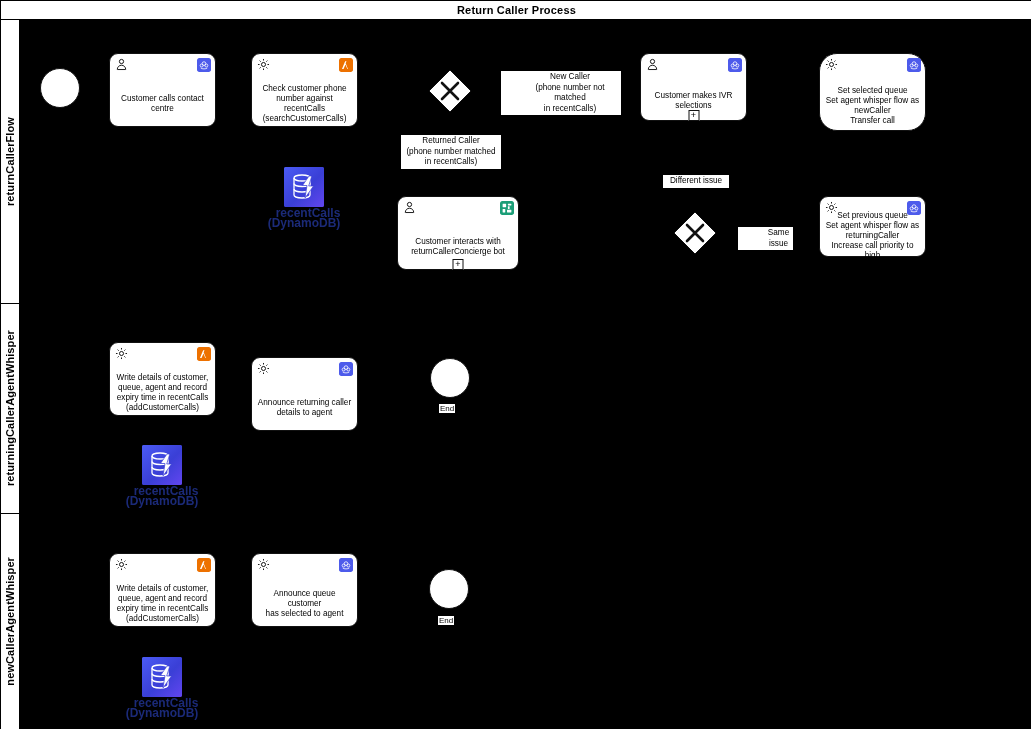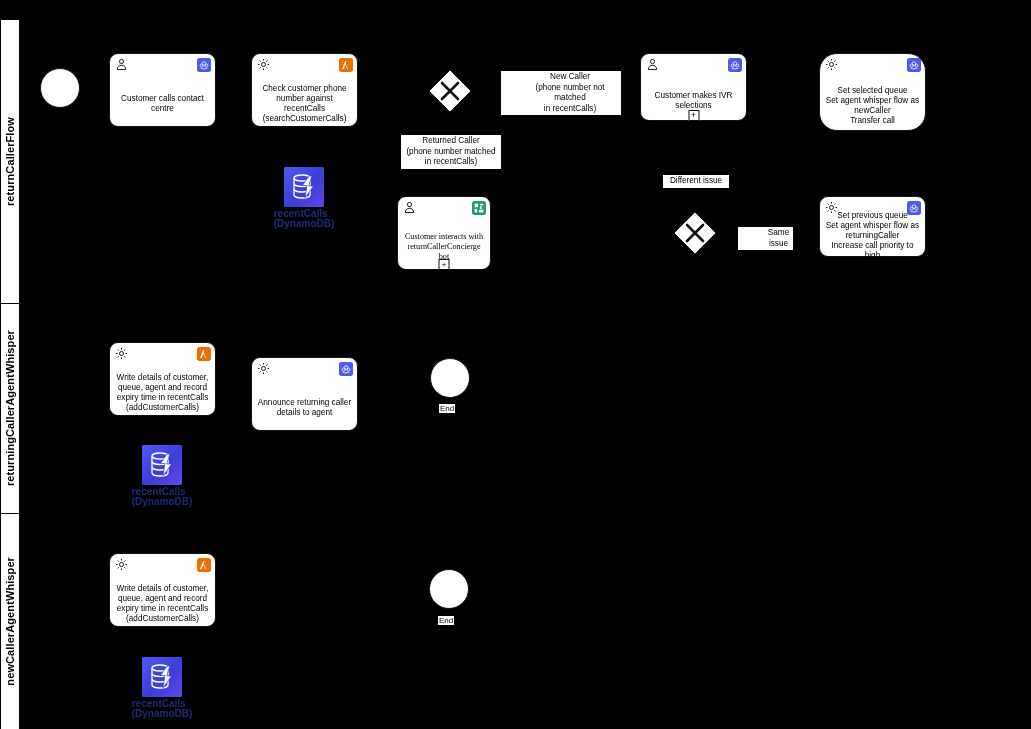--- a/index.html
+++ b/index.html
@@ -166,37 +166,40 @@
     width: 40px; height: 40px;
     border-radius: 2px;
     background: linear-gradient(140deg, #4b5bf5 0%, #3b3fd6 55%, #5b49e8 100%);
     display: block;
   }
   .datastore-label {
     position: absolute;
     top: 42px;
     left: 50%;
     transform: translateX(-50%);
-    font-size: 10px;
+    font-size: 12px;
     line-height: 9.5px;
     color: #1b2a78;
-    text-align: left;
+    text-align: right;
     white-space: pre-line;
     font-weight: bold;
   }
 
   svg { display: block; }
 </style>
 </head>
 <body>
 
 <div id="canvas">
 
   <div class="pool">
 
+    <div class="pool-header">
+      <span>Return Caller Process</span>
+    </div>
 
     <div class="lane-label" style="top:19px; height:283px;">
       <span>returnCallerFlow</span>
     </div>
     <div class="lane-label" style="top:303px; height:209px;">
       <span>returningCallerAgentWhisper</span>
     </div>
     <div class="lane-label" style="top:513px; height:215px;">
       <span>newCallerAgentWhisper</span>
     </div>
@@ -279,21 +282,21 @@
     </div>
 
     <div class="flow-label" style="left:500px; top:70px; width:120px;padding-left:20px;">New Caller
 (phone number not matched
 in recentCalls)</div>
 
     <div class="flow-label" style="left:400px; top:134px; width:100px;">Returned Caller
 (phone number matched
 in recentCalls)</div>
 
-    <div class="task" style="left:396px; top:195px; width:94px; height:74px;font-family:Liberation Serif, serif;">
+    <div class="task" style="left:396px; top:195px; width:122px; height:74px;">
       <span class="task-icon-left">
         <svg viewBox="0 0 16 16" width="13" height="13" fill="none" stroke="#000" stroke-width="1.1">
           <circle cx="8" cy="4.3" r="2.6"></circle>
           <path d="M2.8 14.2c0-3.1 2.3-5.3 5.2-5.3s5.2 2.2 5.2 5.3"></path>
           <path d="M3 14.2h10"></path>
         </svg>
       </span>
       <span class="task-icon-right">
         <svg viewBox="0 0 16 16" width="14" height="14">
           <rect width="16" height="16" rx="2" fill="#1B9E77"></rect>
@@ -475,20 +478,41 @@
           <rect width="16" height="16" rx="2" fill="#ED7100"></rect>
           <path d="M3.4 12.6L7 3.6h1.6l-1 2.5 2.6 6.5H9.5L7.4 7.3 5.2 12.6z" fill="#ffffff"></path>
         </svg>
       </span>
       <span class="task-text">Write details of customer,
 queue, agent and record
 expiry time in recentCalls
 (addCustomerCalls)</span>
     </div>
 
+    <div class="task" style="left:250px; top:552px; width:107px; height:74px;">
+      <span class="task-icon-left">
+        <svg viewBox="0 0 16 16" width="13" height="13" fill="none" stroke="#000" stroke-width="1.1">
+          <circle cx="8" cy="8" r="2.5"></circle>
+          <path d="M8 1.2v1.9M8 12.9v1.9M1.2 8h1.9M12.9 8h1.9M3.2 3.2l1.35 1.35M11.45 11.45l1.35 1.35M12.8 3.2l-1.35 1.35M4.55 11.45L3.2 12.8"></path>
+        </svg>
+      </span>
+      <span class="task-icon-right">
+        <svg viewBox="0 0 16 16" width="14" height="14">
+          <rect width="16" height="16" rx="2" fill="#4D5BEB"></rect>
+          <g fill="none" stroke="#ffffff" stroke-width="0.9">
+            <circle cx="8" cy="6.4" r="2.1"></circle>
+            <circle cx="5.3" cy="8.6" r="1.7"></circle>
+            <circle cx="10.7" cy="8.6" r="1.7"></circle>
+            <path d="M4.2 11.4c1.3 1.4 6.3 1.4 7.6 0"></path>
+          </g>
+        </svg>
+      </span>
+      <span class="task-text">Announce queue customer
+has selected to agent</span>
+    </div>
 
     <div class="datastore" style="left:141px; top:656px;">
       <span class="datastore-badge">
         <svg viewBox="0 0 40 40" width="40" height="40">
           <defs>
             <linearGradient id="ddbg3" x1="0" y1="0" x2="1" y2="1">
               <stop offset="0%" stop-color="#4B5BF5"></stop>
               <stop offset="55%" stop-color="#3A3FD6"></stop>
               <stop offset="100%" stop-color="#6246F0"></stop>
             </linearGradient>

